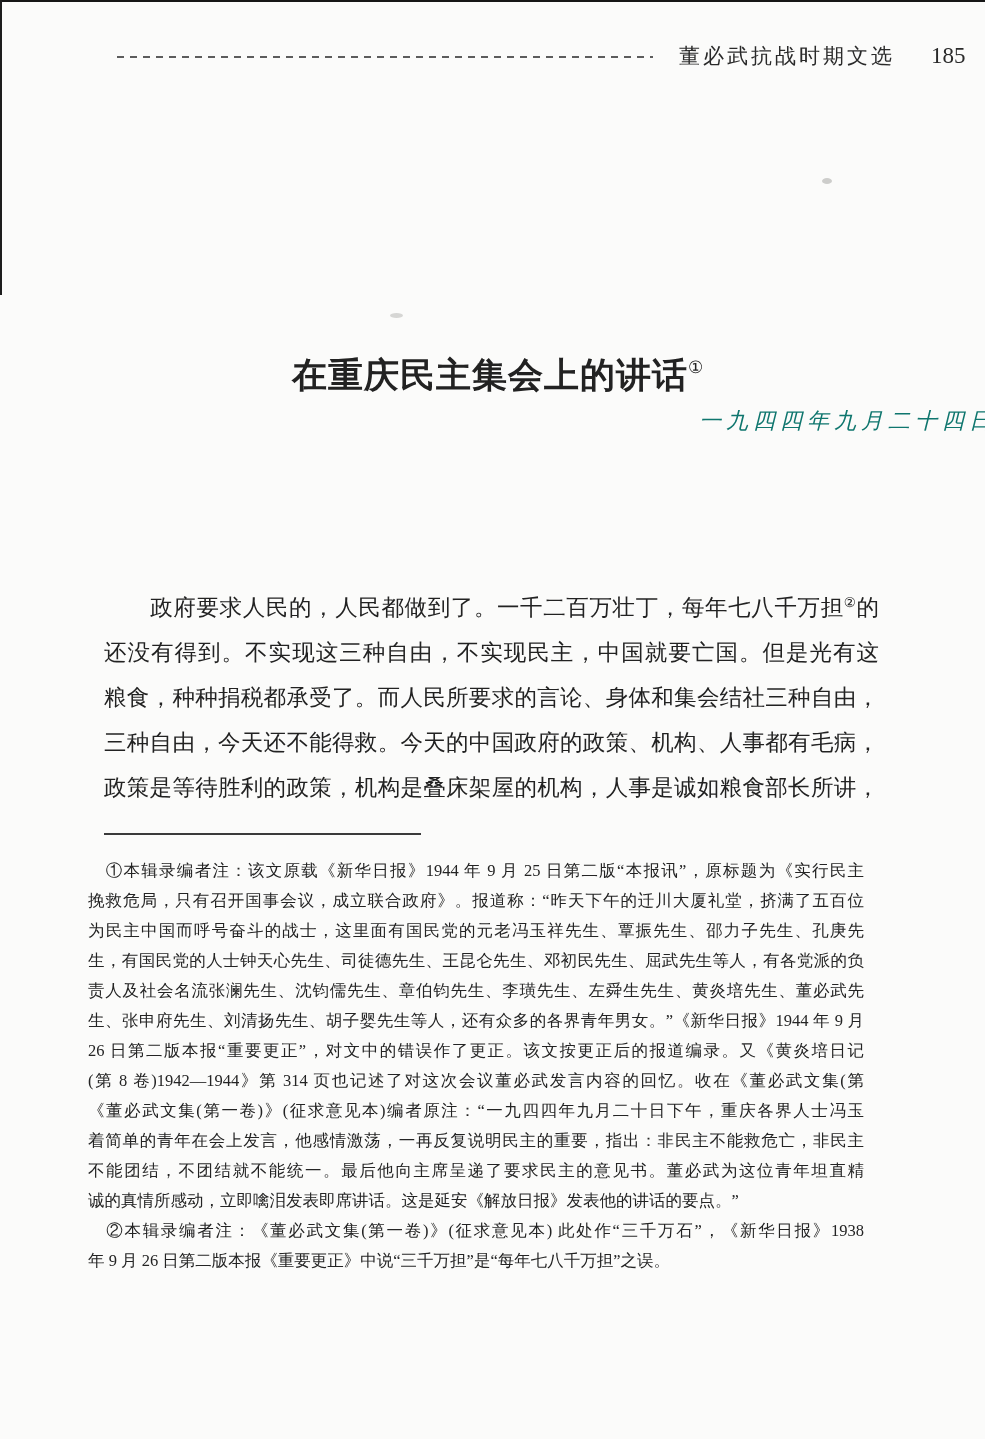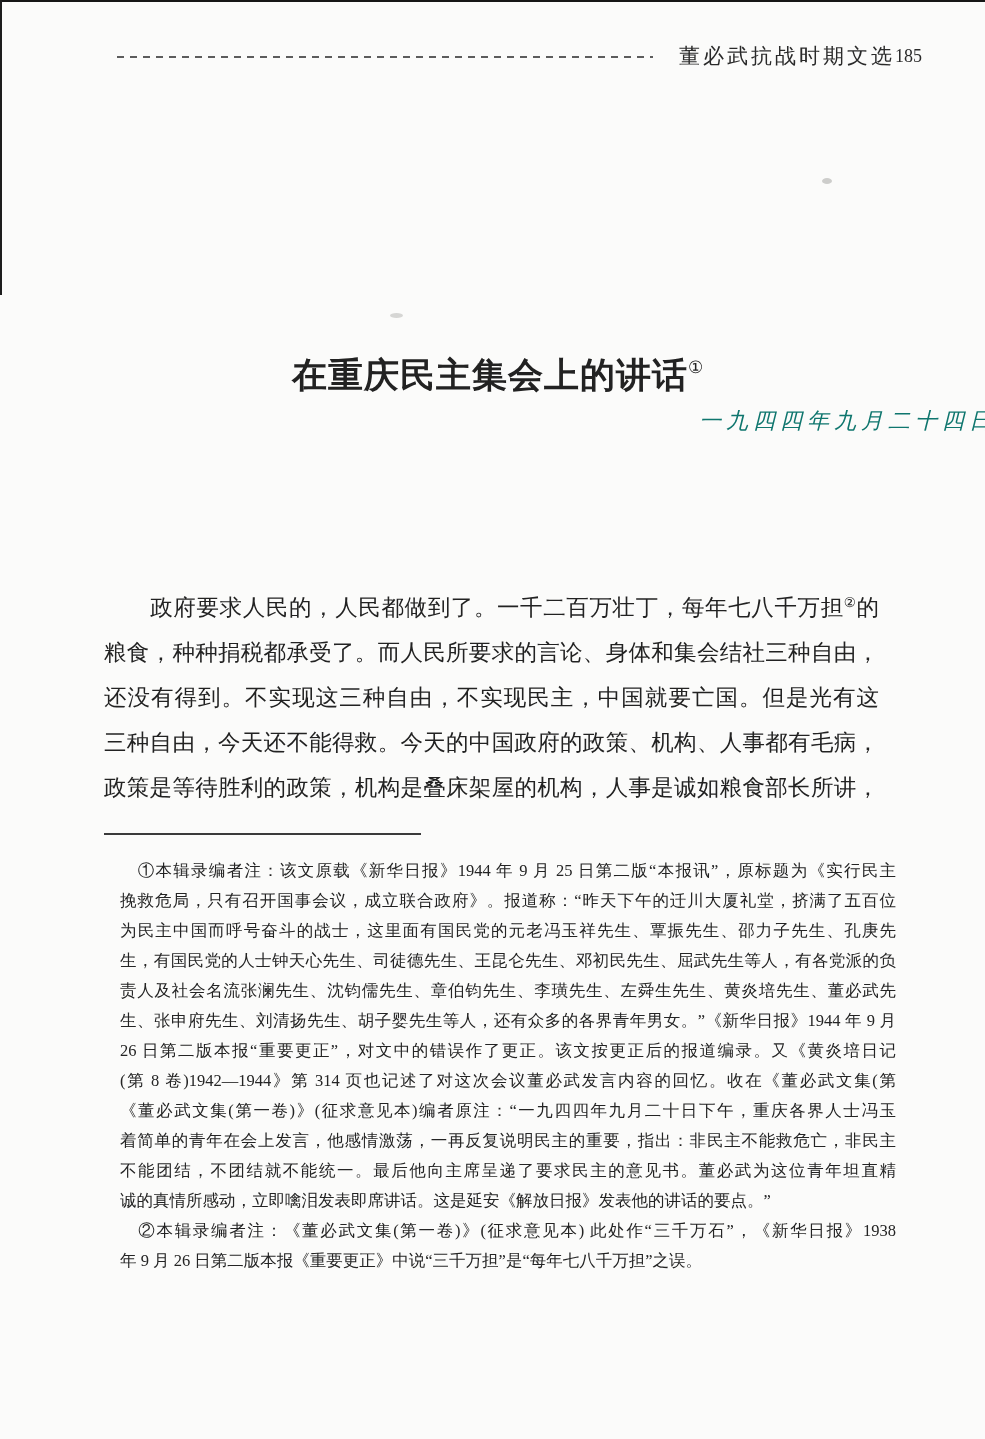--- a/index.html
+++ b/index.html
@@ -29,21 +29,21 @@
   }
   .dash-rule {
     width: 536px; height: 2px; margin-top: 2px;
     background: repeating-linear-gradient(90deg, #5c5c5c 0 7px, transparent 7px 13px);
   }
   .header-title {
     margin-left: 26px;
     font-size: 21px; letter-spacing: 3px; color: #2a2a2a;
     white-space: nowrap;
   }
-  .page-number { font-size: 18px; color: #2a2a2a; }
+  .page-number { margin-left: 36px; font-size: 23px; color: #2a2a2a; }
 
   
   .article-title {
     position: absolute; top: 352px; left: 0; width: 100%;
     text-align: center;
     font-size: 35px; font-weight: bold; color: #222;
     letter-spacing: 1px;
   }
   .article-title sup { font-size: 17px; vertical-align: 14px; font-weight: normal; }
   .article-date {
@@ -61,21 +61,21 @@
   .body-line sup { font-size: 0.6em; vertical-align: super; line-height: 0; }
 
   
   .footnote-rule {
     position: absolute; top: 833px; left: 104px; width: 317px;
     border-top: 2px solid #3a3a3a;
   }
 
   
   .footnotes {
-    position: absolute; top: 856px; left: 120px; width: 776px;
+    position: absolute; top: 856px; left: 88px; width: 776px;
     font-size: 16.5px; line-height: 30px; color: #242424;
   }
   .fn-line { text-align: justify; text-align-last: justify; height: 30px; overflow: hidden; }
   .fn-line.end { text-align-last: left; }
 </style>
 </head>
 <body>
 
 <div class="page">
 
@@ -94,23 +94,23 @@
   <div class="article-title">
     <span>在重庆民主集会上的讲话</span><sup>①</sup>
   </div>
 
   <div class="article-date">一九四四年九月二十四日</div>
 
   <div class="body-text">
 
       <div class="body-line">　　政府要求人民的，人民都做到了。一千二百万壮丁，每年七八千万担<sup>②</sup>的</div>
 
+      <div class="body-line">还没有得到。不实现这三种自由，不实现民主，中国就要亡国。但是光有这</div>
+
       <div class="body-line">粮食，种种捐税都承受了。而人民所要求的言论、身体和集会结社三种自由，</div>
-
-      <div class="body-line">还没有得到。不实现这三种自由，不实现民主，中国就要亡国。但是光有这</div>
 
       <div class="body-line">三种自由，今天还不能得救。今天的中国政府的政策、机构、人事都有毛病，</div>
 
       <div class="body-line">政策是等待胜利的政策，机构是叠床架屋的机构，人事是诚如粮食部长所讲，</div>
     </div>
 
   <div class="footnote-rule"></div>
 
   <div class="footnotes">
 

